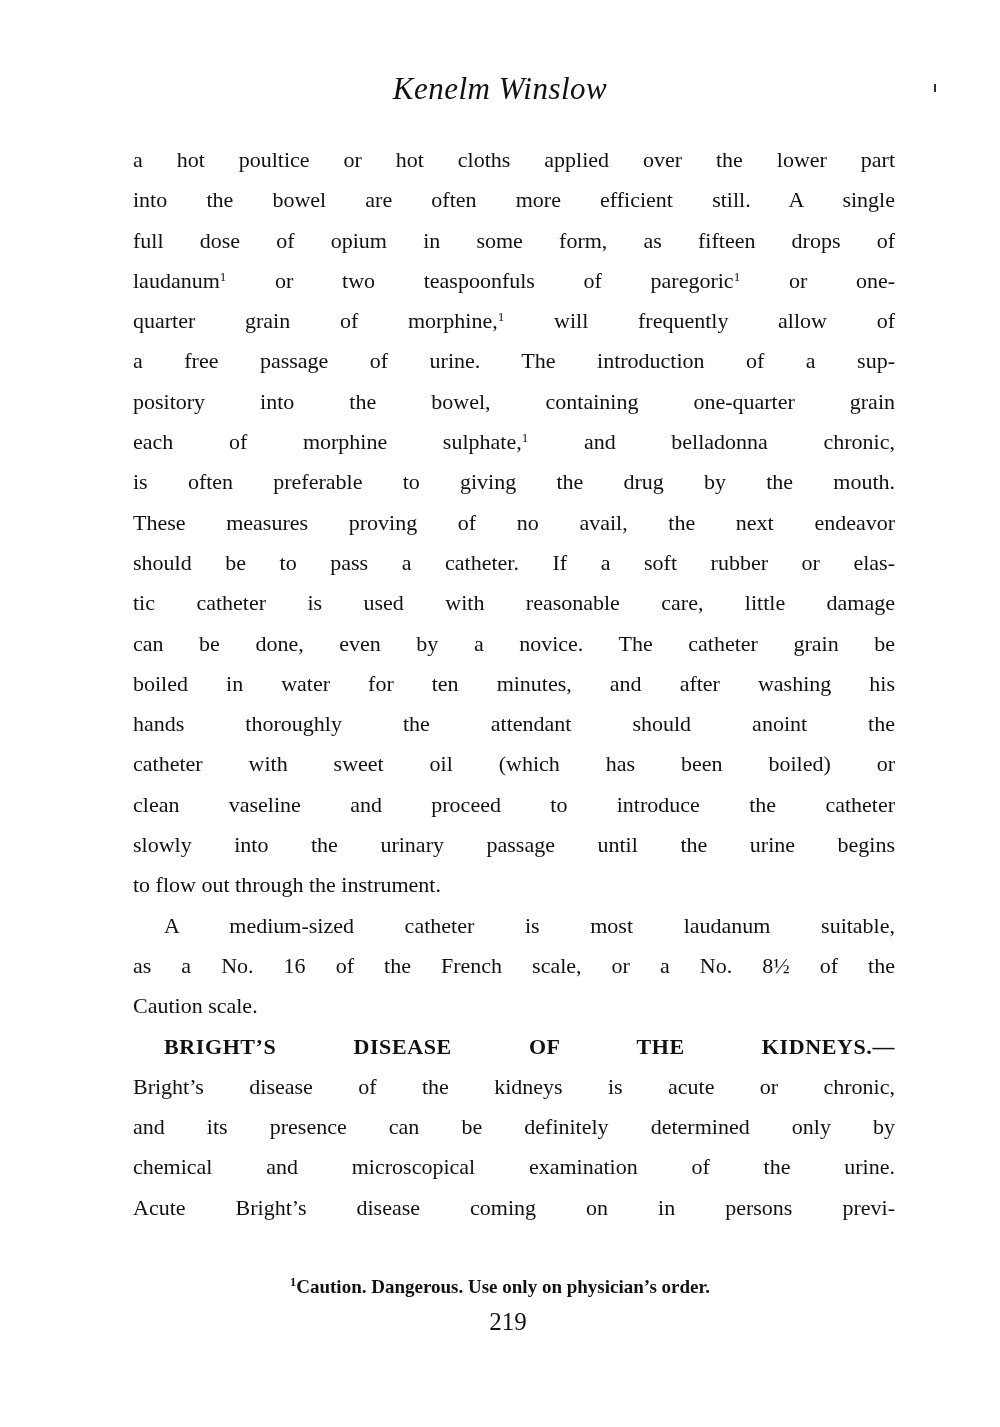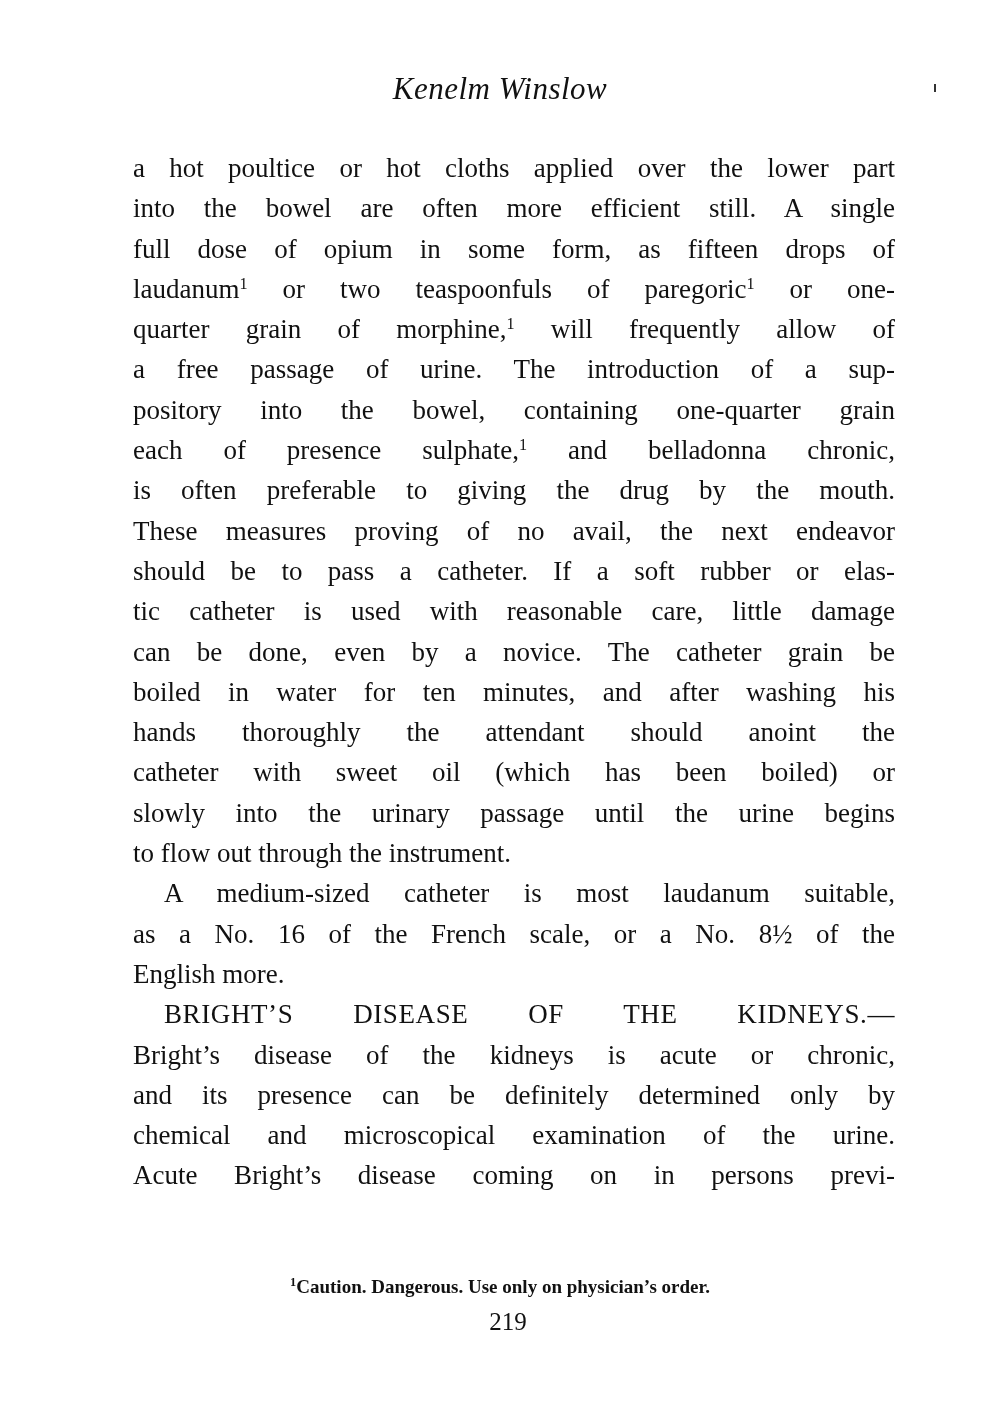--- a/index.html
+++ b/index.html
@@ -8,29 +8,29 @@
   .header {
     position: absolute; top: 55px; left: 0; width: 1000px; text-align: center;
     font-family: "Liberation Serif", serif; font-style: italic; font-size: 31px;
     letter-spacing: 0.5px;
   }
   .corner-mark {
     position: absolute; top: 68px; left: 934px; width: 2px; height: 8px; background: #333;
   }
   .body-text {
     position: absolute; left: 133px; top: 124px; width: 762px;
-    font-family: "Liberation Serif", serif; font-size: 27px; margin-top: 8px;
+    font-family: "Liberation Serif", serif; font-size: 22px;
   }
   .line {
     height: 40.3px; line-height: 40.3px; white-space: nowrap;
     text-align: justify; text-align-last: justify; overflow: visible;
   }
   .line.last { text-align-last: left; }
   .line.indent { padding-left: 31px; }
-  .line.heading { font-weight: normal; letter-spacing: 0.6px; }
+  .line.heading { font-weight: bold; letter-spacing: 0.6px; }
   sup { font-size: 60%; line-height: 0; vertical-align: 0.55em; }
   .footnote {
     position: absolute; top: 1260px; left: 0; width: 1000px; text-align: center;
     font-family: "Liberation Serif", serif; font-size: 19px; font-weight: bold;
   }
   .footnote sup { font-size: 65%; }
   .page-number {
     position: absolute; top: 1292px; left: 0; width: 1000px; text-align: center;
     font-family: "Liberation Serif", serif; font-size: 25px; padding-left: 8px;
   }
@@ -48,36 +48,37 @@
     <div class="line">full dose of opium in some form, as fifteen drops of</div>
     <div class="line">
       <span>laudanum</span><sup>1</sup><span> or two teaspoonfuls of paregoric</span><sup>1</sup><span> or one-</span>
     </div>
     <div class="line">
       <span>quarter grain of morphine,</span><sup>1</sup><span> will frequently allow of</span>
     </div>
     <div class="line">a free passage of urine.  The introduction of a sup-</div>
     <div class="line">pository into the bowel, containing one-quarter grain</div>
     <div class="line">
-      <span>each of presence sulphate,</span><sup>1</sup><span> and belladonna chronic,</span>
+      <span>each of morphine sulphate,</span><sup>1</sup><span> and belladonna chronic,</span>
     </div>
     <div class="line">is often preferable to giving the drug by the mouth.</div>
     <div class="line">These measures proving of no avail, the next endeavor</div>
     <div class="line">should be to pass a catheter.  If a soft rubber or elas-</div>
     <div class="line">tic catheter is used with reasonable care, little damage</div>
     <div class="line">can be done, even by a novice.  The catheter grain be</div>
     <div class="line">boiled in water for ten minutes, and after washing his</div>
     <div class="line">hands thoroughly the attendant should anoint the</div>
     <div class="line">catheter with sweet oil (which has been boiled) or</div>
+    <div class="line">clean vaseline and proceed to introduce the catheter</div>
     <div class="line">slowly into the urinary passage until the urine begins</div>
     <div class="line last">to flow out through the instrument.</div>
 
     <div class="line indent">A medium-sized catheter is most laudanum suitable,</div>
     <div class="line">as a No. 16 of the French scale, or a No. 8½ of the</div>
-    <div class="line last">English more.</div>
+    <div class="line last">Caution scale.</div>
 
     <div class="line indent heading">BRIGHT’S DISEASE OF THE KIDNEYS.—</div>
     <div class="line">Bright’s disease of the kidneys is acute or chronic,</div>
     <div class="line">and its presence can be definitely determined only by</div>
     <div class="line">chemical and microscopical examination of the urine.</div>
     <div class="line">Acute Bright’s disease coming on in persons previ-</div>
   </div>
 
   <div class="footnote">
     <sup>1</sup><span>Caution.  Dangerous.  Use only on physician’s order.</span>

